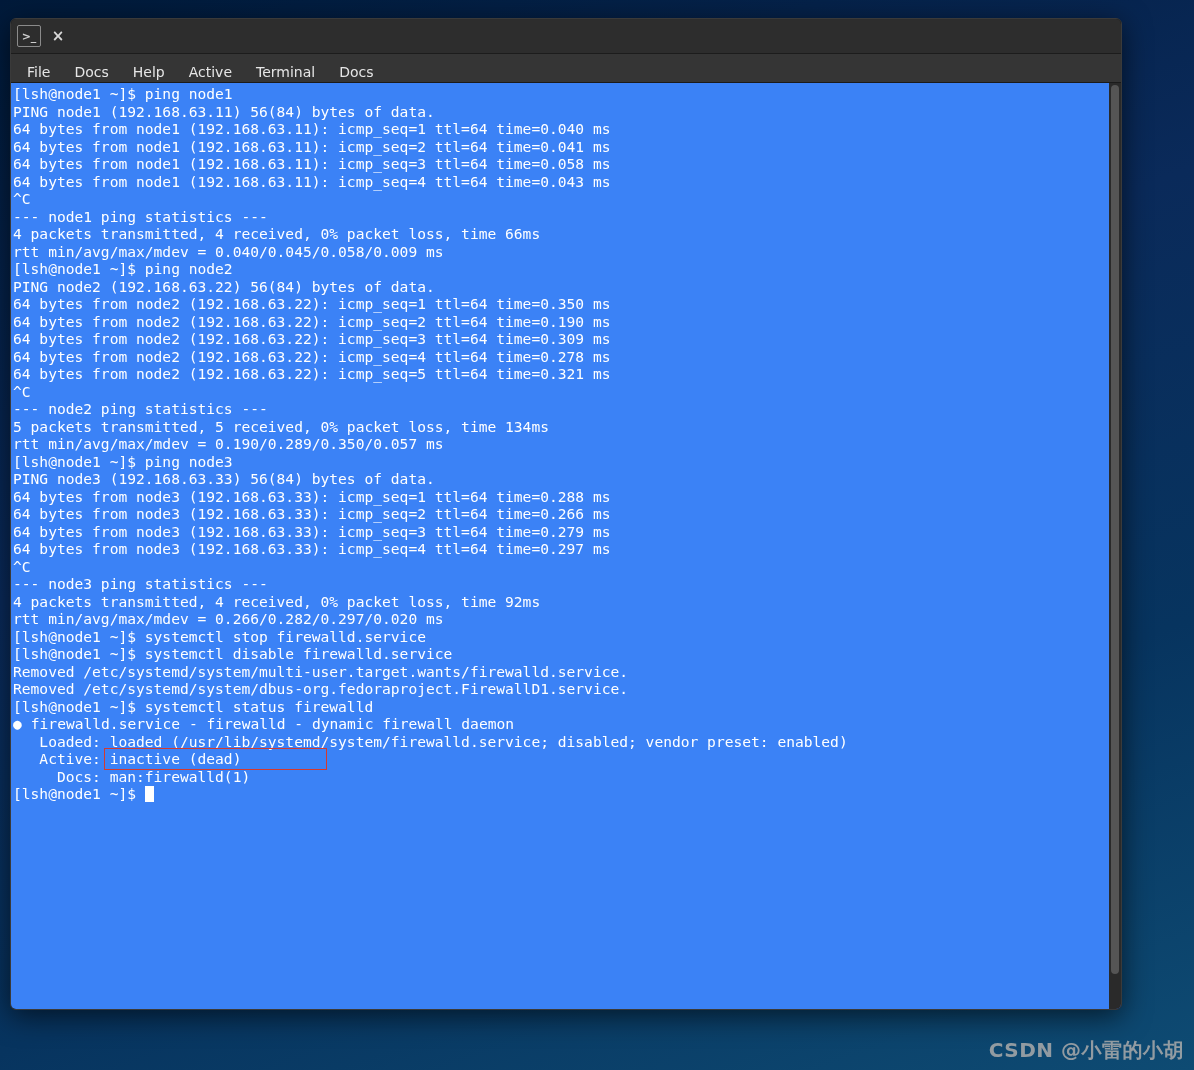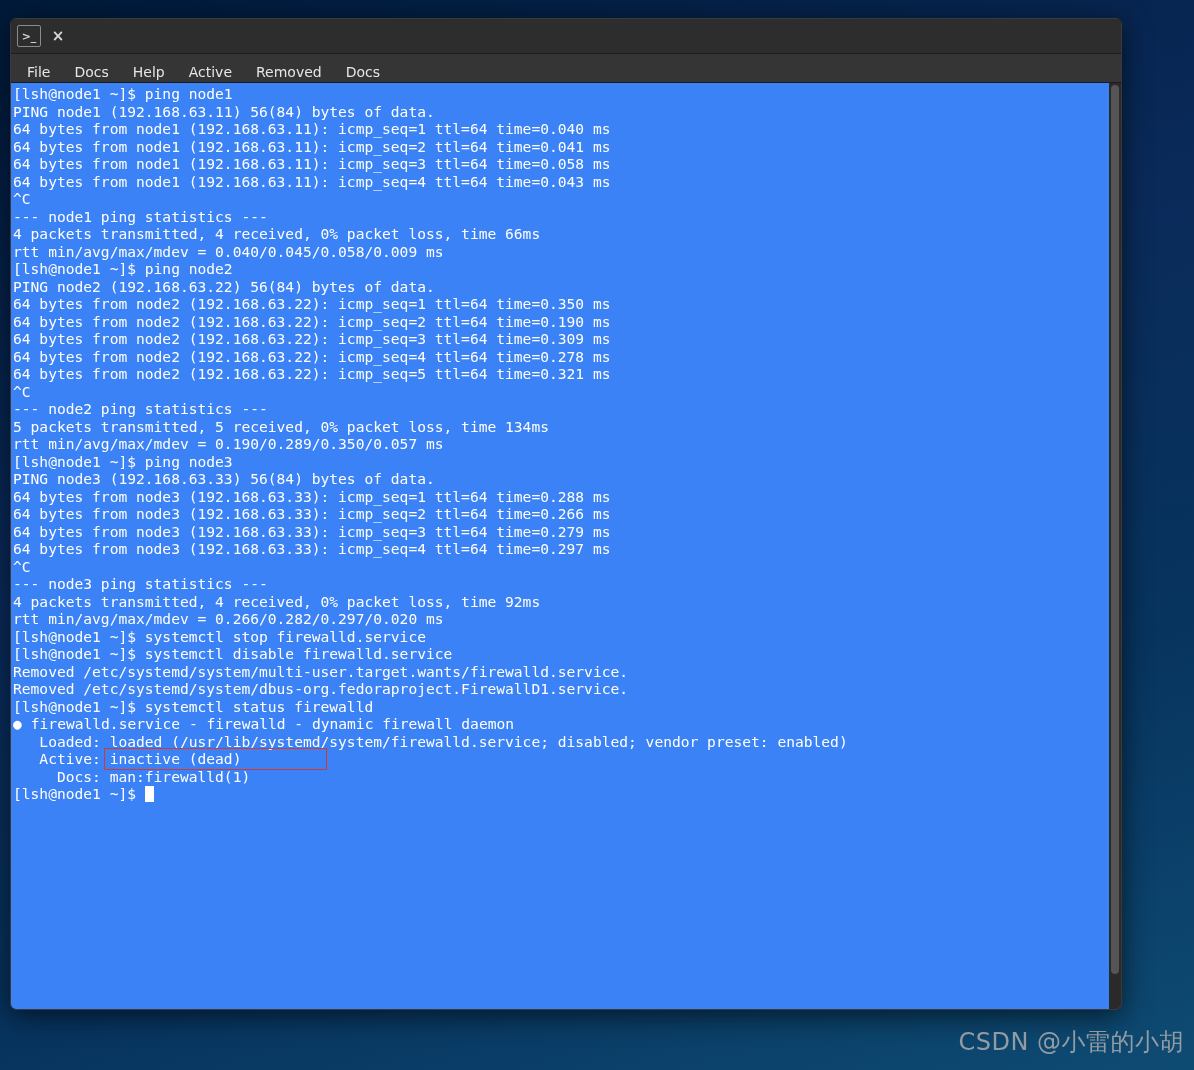--- a/index.html
+++ b/index.html
@@ -46,22 +46,22 @@
   }
   .scrollbar .thumb{position:absolute;left:2px;right:2px;top:2px;height:96%;background:#555;border-radius:4px;}
   .hl-box{
     position:absolute;border:1px solid #d33a2f;pointer-events:none;
   }
   .cursor{
     display:inline-block;width:9px;height:16px;background:#fff;vertical-align:text-bottom;
   }
   .bullet{display:inline-block;width:9px;text-align:center;}
   .watermark{
-    position:absolute;right:10px;bottom:12px;color:rgba(170,170,170,.85);
-    font-size:24px;letter-spacing:.5px;pointer-events:none;
+    position:absolute;right:10px;bottom:6px;color:rgba(170,170,170,.85);
+    font-size:20px;letter-spacing:.5px;pointer-events:none;font-weight:bold;
   }
 </style>
 </head>
 <body>
 
 <div class="window">
 
   <div class="titlebar">
     <div class="icon-box">
       <span>&gt;_</span>
@@ -69,21 +69,21 @@
     <div class="close">
       <span>×</span>
     </div>
   </div>
 
   <div class="menubar">
     <div class="item">File</div>
     <div class="item">Docs</div>
     <div class="item">Help</div>
     <div class="item">Active</div>
-    <div class="item">Removed</div>
+    <div class="item">Terminal</div>
     <div class="item">Docs</div>
   </div>
 
   <div class="term">
     <pre id="term-pre"><div>[lsh@node1 ~]$ ping node1</div><div>PING node1 (192.168.63.11) 56(84) bytes of data.</div><div>64 bytes from node1 (192.168.63.11): icmp_seq=1 ttl=64 time=0.040 ms</div><div>64 bytes from node1 (192.168.63.11): icmp_seq=2 ttl=64 time=0.041 ms</div><div>64 bytes from node1 (192.168.63.11): icmp_seq=3 ttl=64 time=0.058 ms</div><div>64 bytes from node1 (192.168.63.11): icmp_seq=4 ttl=64 time=0.043 ms</div><div>^C</div><div>--- node1 ping statistics ---</div><div>4 packets transmitted, 4 received, 0% packet loss, time 66ms</div><div>rtt min/avg/max/mdev = 0.040/0.045/0.058/0.009 ms</div><div>[lsh@node1 ~]$ ping node2</div><div>PING node2 (192.168.63.22) 56(84) bytes of data.</div><div>64 bytes from node2 (192.168.63.22): icmp_seq=1 ttl=64 time=0.350 ms</div><div>64 bytes from node2 (192.168.63.22): icmp_seq=2 ttl=64 time=0.190 ms</div><div>64 bytes from node2 (192.168.63.22): icmp_seq=3 ttl=64 time=0.309 ms</div><div>64 bytes from node2 (192.168.63.22): icmp_seq=4 ttl=64 time=0.278 ms</div><div>64 bytes from node2 (192.168.63.22): icmp_seq=5 ttl=64 time=0.321 ms</div><div>^C</div><div>--- node2 ping statistics ---</div><div>5 packets transmitted, 5 received, 0% packet loss, time 134ms</div><div>rtt min/avg/max/mdev = 0.190/0.289/0.350/0.057 ms</div><div>[lsh@node1 ~]$ ping node3</div><div>PING node3 (192.168.63.33) 56(84) bytes of data.</div><div>64 bytes from node3 (192.168.63.33): icmp_seq=1 ttl=64 time=0.288 ms</div><div>64 bytes from node3 (192.168.63.33): icmp_seq=2 ttl=64 time=0.266 ms</div><div>64 bytes from node3 (192.168.63.33): icmp_seq=3 ttl=64 time=0.279 ms</div><div>64 bytes from node3 (192.168.63.33): icmp_seq=4 ttl=64 time=0.297 ms</div><div>^C</div><div>--- node3 ping statistics ---</div><div>4 packets transmitted, 4 received, 0% packet loss, time 92ms</div><div>rtt min/avg/max/mdev = 0.266/0.282/0.297/0.020 ms</div><div>[lsh@node1 ~]$ systemctl stop firewalld.service</div><div>[lsh@node1 ~]$ systemctl disable firewalld.service</div><div>Removed /etc/systemd/system/multi-user.target.wants/firewalld.service.</div><div>Removed /etc/systemd/system/dbus-org.fedoraproject.FirewallD1.service.</div><div>[lsh@node1 ~]$ systemctl status firewalld</div><div><span class="bullet">●</span> firewalld.service - firewalld - dynamic firewall daemon</div><div>   Loaded: loaded (/usr/lib/systemd/system/firewalld.service; disabled; vendor preset: enabled)</div><div>   Active: inactive (dead)</div><div>     Docs: man:firewalld(1)</div><div>[lsh@node1 ~]$ <span class="cursor"></span></div></pre>
     <div id="hl" class="hl-box" style="left: 92.6406px; top: 665px; width: 221.812px; height: 20px;"></div>
     <div class="scrollbar">
       <div class="thumb"></div>
     </div>
   </div>

